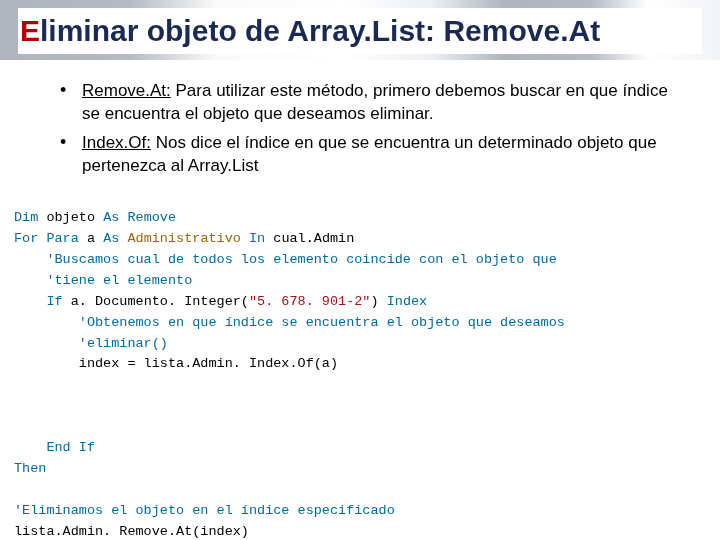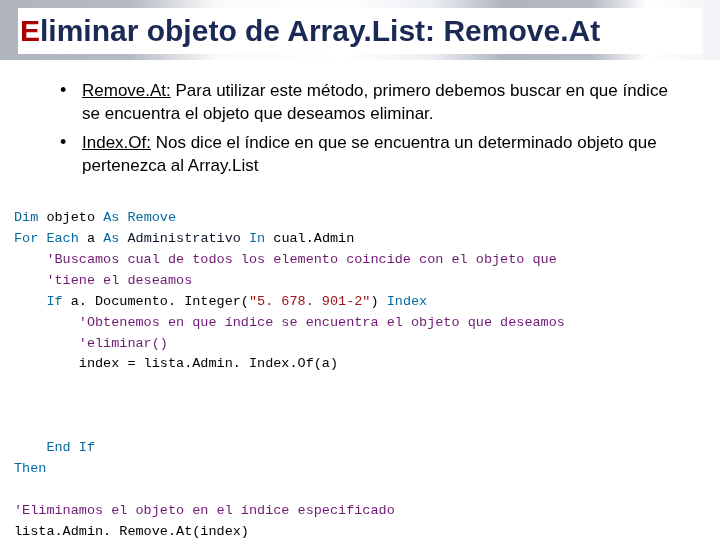--- a/index.html
+++ b/index.html
@@ -7,43 +7,43 @@
 .banner{position:absolute;top:0;left:0;right:0;height:60px;background:linear-gradient(90deg,#1a2a45 0%,#2a3a55 18%,#f0f0f0 30%,#fff 48%,#c8d0dc 60%,#1a2a45 70%,#2a3a55 82%,#fff 90%,#d8dce4 100%);opacity:.35}
 .title{position:absolute;top:8px;left:18px;right:18px;font-size:30px;font-weight:700;color:#1a2a55;font-family:Arial,Helvetica,sans-serif;line-height:1.25;background:#fff;padding:4px 2px}
 .title .red{color:#a00}
 .bullets{position:absolute;top:80px;left:60px;right:30px;font-size:17px;color:#000;line-height:1.35}
 .bullets .row{display:flex;margin-bottom:6px}
 .bullets .dot{width:22px;flex:none;color:#000;font-size:18px;line-height:1.2}
 .bullets .txt{flex:1}
 .bullets .term{text-decoration:underline}
 .code{position:absolute;top:208px;left:14px;right:14px;font-family:Consolas,"Courier New",monospace;font-size:13.5px;line-height:1.55;color:#000;white-space:pre}
 .kw{color:#0369a1}
-.typ{color:#0f172a}
+.typ{color:#a16207}
 .str{color:#a31515}
-.cmt{color:#701a75}
+.cmt{color:#0369a1}
 </style>
 </head>
 <body>
 <div class="slide">
 <div class="banner"></div>
 <div class="title"><span class="red">E</span><span>liminar objeto de Array.List: Remove.At</span></div>
 <div class="bullets">
 <div class="row">
         <div class="dot">•</div>
         <div class="txt"><span class="term">Remove.At:</span><span> Para utilizar este método, primero debemos buscar en que índice se encuentra el objeto que deseamos eliminar.</span></div>
       </div>
 <div class="row">
         <div class="dot">•</div>
         <div class="txt"><span class="term">Index.Of:</span><span> Nos dice el índice en que se encuentra un determinado objeto que pertenezca al Array.List</span></div>
       </div>
 </div>
 <div class="code"><span class="kw">Dim</span> <span>objeto</span> <span class="kw">As</span> <span class="kw">Remove</span>
-<span class="kw">For</span> <span class="kw">Each</span> <span>a</span> <span class="kw">As</span> <span class="typ">Administrativo</span> <span class="kw">In</span> <span>cual.Admin</span>
+<span class="kw">For</span> <span class="kw">Para</span> <span>a</span> <span class="kw">As</span> <span class="typ">Administrativo</span> <span class="kw">In</span> <span>cual.Admin</span>
     <span class="cmt">'Buscamos cual de todos los elemento coincide con el objeto que</span>
-    <span class="cmt">'tiene el deseamos</span>
+    <span class="cmt">'tiene el elemento</span>
     <span class="kw">If</span> <span>a. Documento. Integer(</span><span class="str">"5. 678. 901-2"</span><span>)</span> <span class="kw">Index</span>
         <span class="cmt">'Obtenemos en que índice se encuentra el objeto que deseamos</span>
         <span class="cmt">'eliminar()</span>
         <span>index = lista.Admin. Index.Of(a)</span>
 
 
 
     <span class="kw">End</span> <span class="kw">If</span>
 <span class="kw">Then</span>
 

